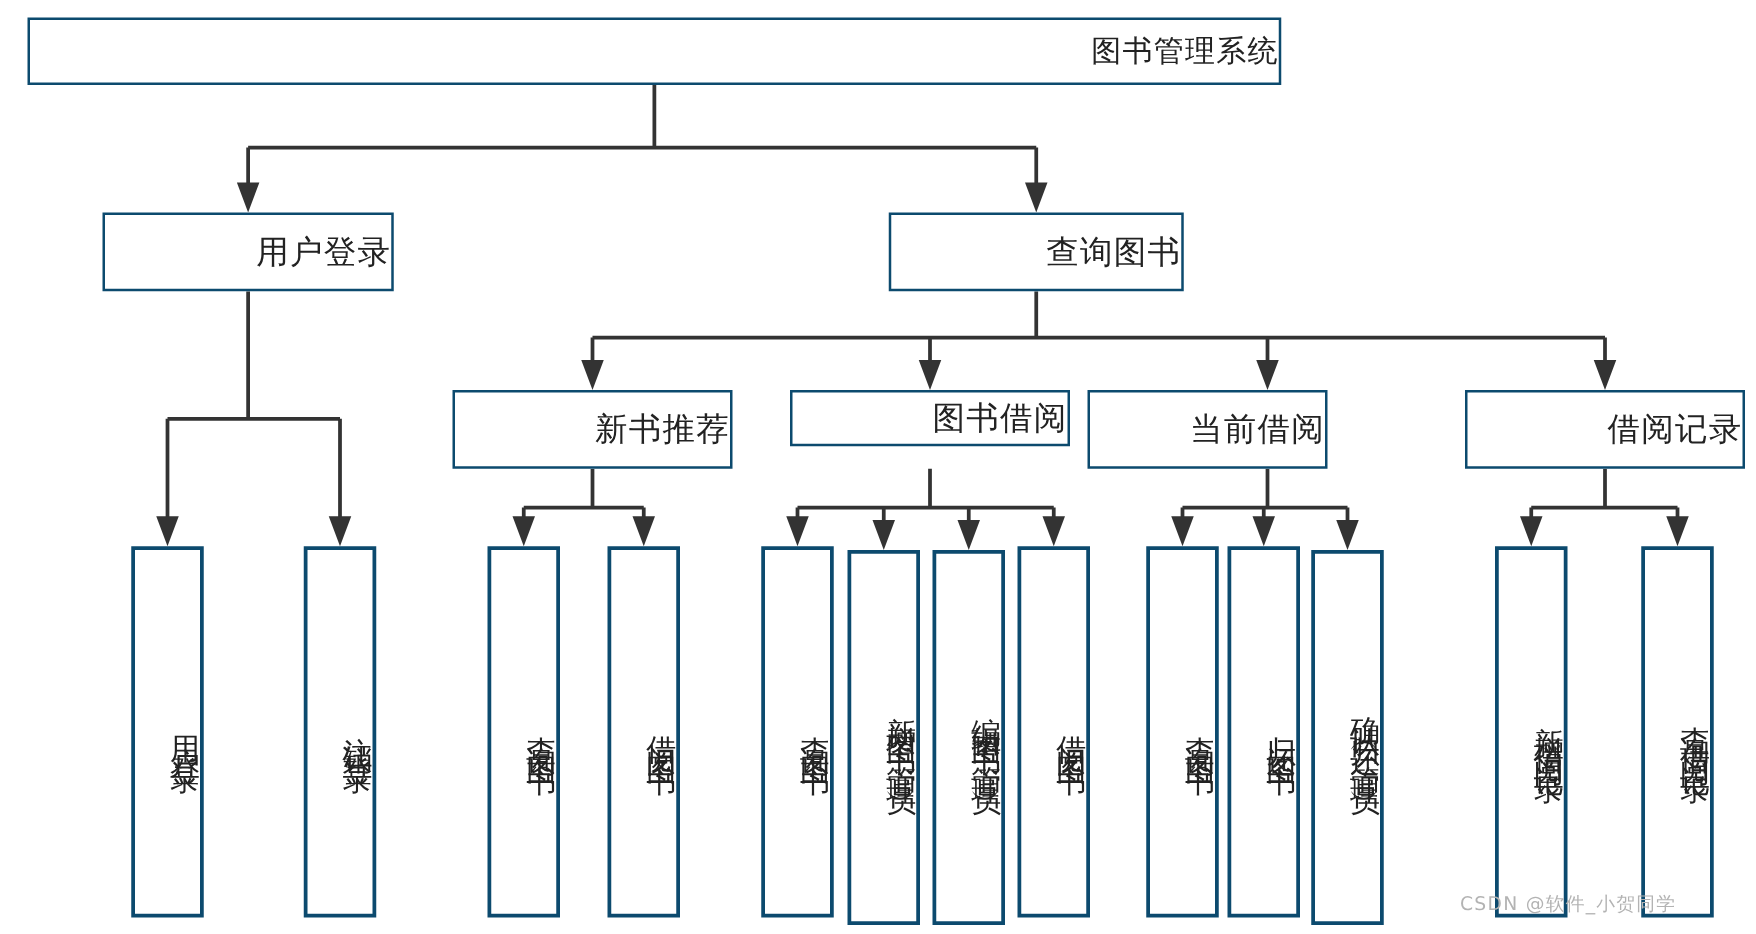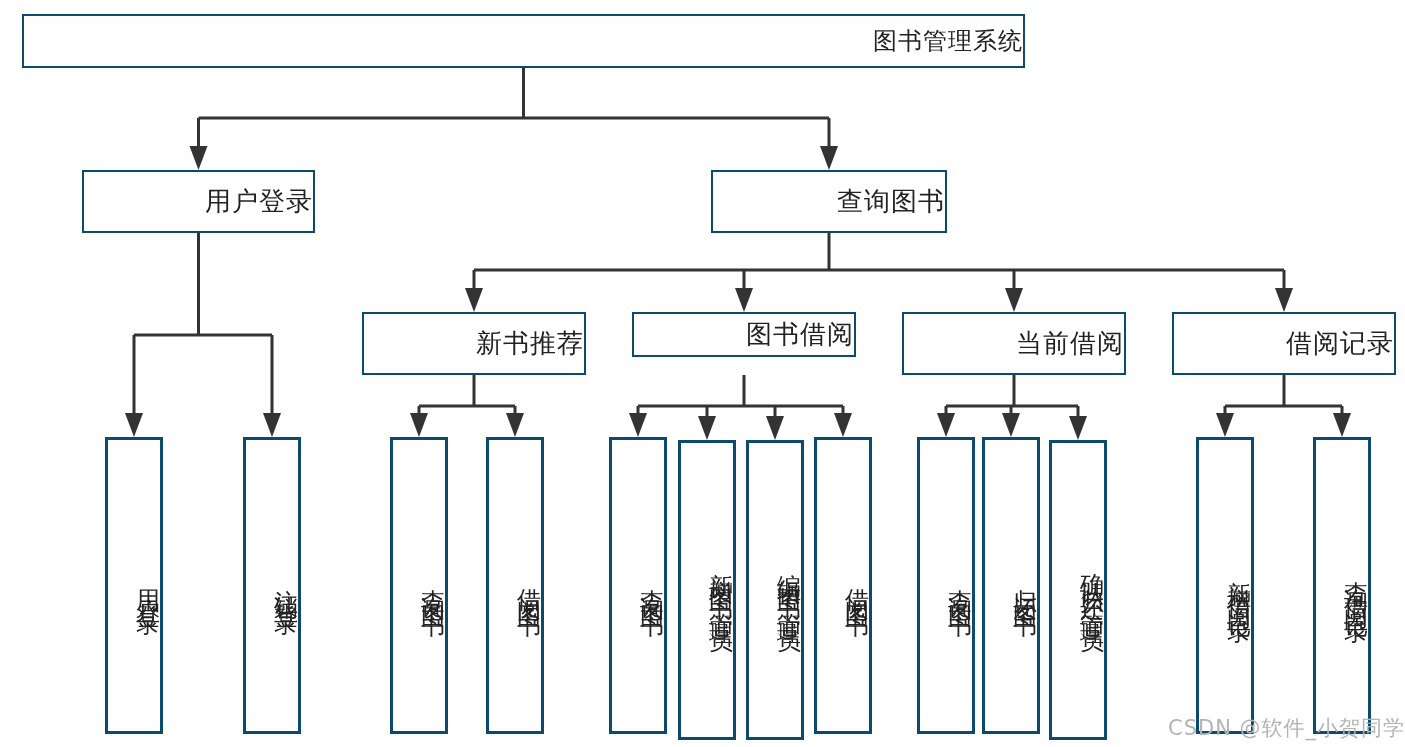--- a/index.html
+++ b/index.html
@@ -34,21 +34,21 @@
     text-orientation: mixed;
     font-size: 24px;
     letter-spacing: 8px;
     line-height: 1;
     white-space: nowrap;
   }
   .watermark {
     position: absolute;
     left: 1168px;
     top: 714px;
-    font-size: 21px;
+    font-size: 15px;
     color: #b3b3b3;
     letter-spacing: 1px;
     white-space: nowrap;
   }
 </style>
 </head>
 <body>
 
 <div class="canvas">
 
@@ -95,21 +95,21 @@
   <div class="box box-branch" style="left:711px; top:170px; width:236px; height:63px;">
     <span>查询图书</span>
   </div>
 
   <div class="box box-branch" style="left:362px; top:312px; width:224px; height:63px;padding-left:40px;">
     <span>新书推荐</span>
   </div>
   <div class="box box-branch" style="left:632px; top:312px; width:224px; height:45px;">
     <span>图书借阅</span>
   </div>
-  <div class="box box-branch" style="left:902px; top:312px; width:224px; height:63px;">
+  <div class="box box-branch" style="left:870px; top:312px; width:192px; height:63px;">
     <span>当前借阅</span>
   </div>
   <div class="box box-branch" style="left:1172px; top:312px; width:224px; height:63px;">
     <span>借阅记录</span>
   </div>
 
   <div class="box leaf" style="left:105px; top:437px; width:58px; height:297px;">
     <span>用户登录</span>
   </div>
   <div class="box leaf" style="left:243px; top:437px; width:58px; height:297px;">

